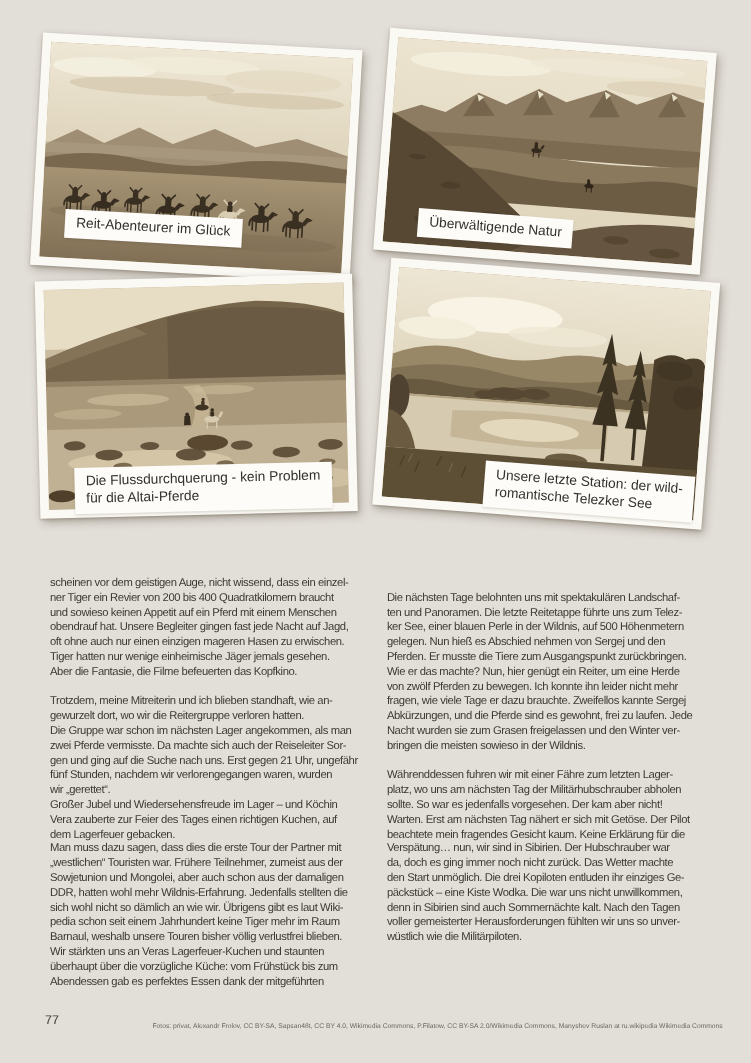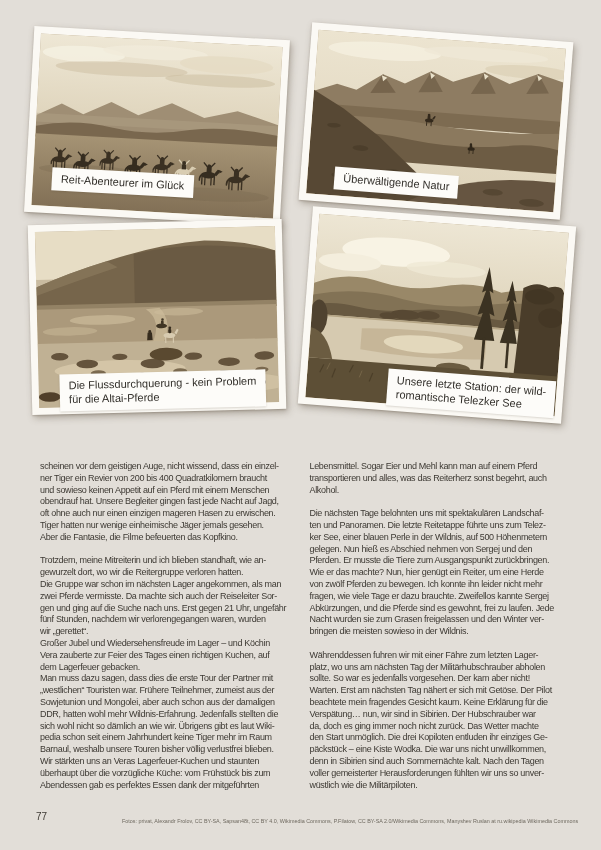--- a/index.html
+++ b/index.html
@@ -332,23 +332,20 @@
 Sowjetunion und Mongolei, aber auch schon aus der damaligen
 DDR, hatten wohl mehr Wildnis-Erfahrung. Jedenfalls stellten die
 sich wohl nicht so dämlich an wie wir. Übrigens gibt es laut Wiki-
 pedia schon seit einem Jahrhundert keine Tiger mehr im Raum
 Barnaul, weshalb unsere Touren bisher völlig verlustfrei blieben.
 Wir stärkten uns an Veras Lagerfeuer-Kuchen und staunten
 überhaupt über die vorzügliche Küche: vom Frühstück bis zum
 Abendessen gab es perfektes Essen dank der mitgeführten</p>
     </div>
     <div class="col">
-      <p class="para">Lebensmittel. Sogar Eier und Mehl kann man auf einem Pferd
-transportieren und alles, was das Reiterherz sonst begehrt, auch
-Alkohol.</p>
       <p class="para spaced">Die nächsten Tage belohnten uns mit spektakulären Landschaf-
 ten und Panoramen. Die letzte Reitetappe führte uns zum Telez-
 ker See, einer blauen Perle in der Wildnis, auf 500 Höhenmetern
 gelegen. Nun hieß es Abschied nehmen von Sergej und den
 Pferden. Er musste die Tiere zum Ausgangspunkt zurückbringen.
 Wie er das machte? Nun, hier genügt ein Reiter, um eine Herde
 von zwölf Pferden zu bewegen. Ich konnte ihn leider nicht mehr
 fragen, wie viele Tage er dazu brauchte. Zweifellos kannte Sergej
 Abkürzungen, und die Pferde sind es gewohnt, frei zu laufen. Jede
 Nacht wurden sie zum Grasen freigelassen und den Winter ver-

